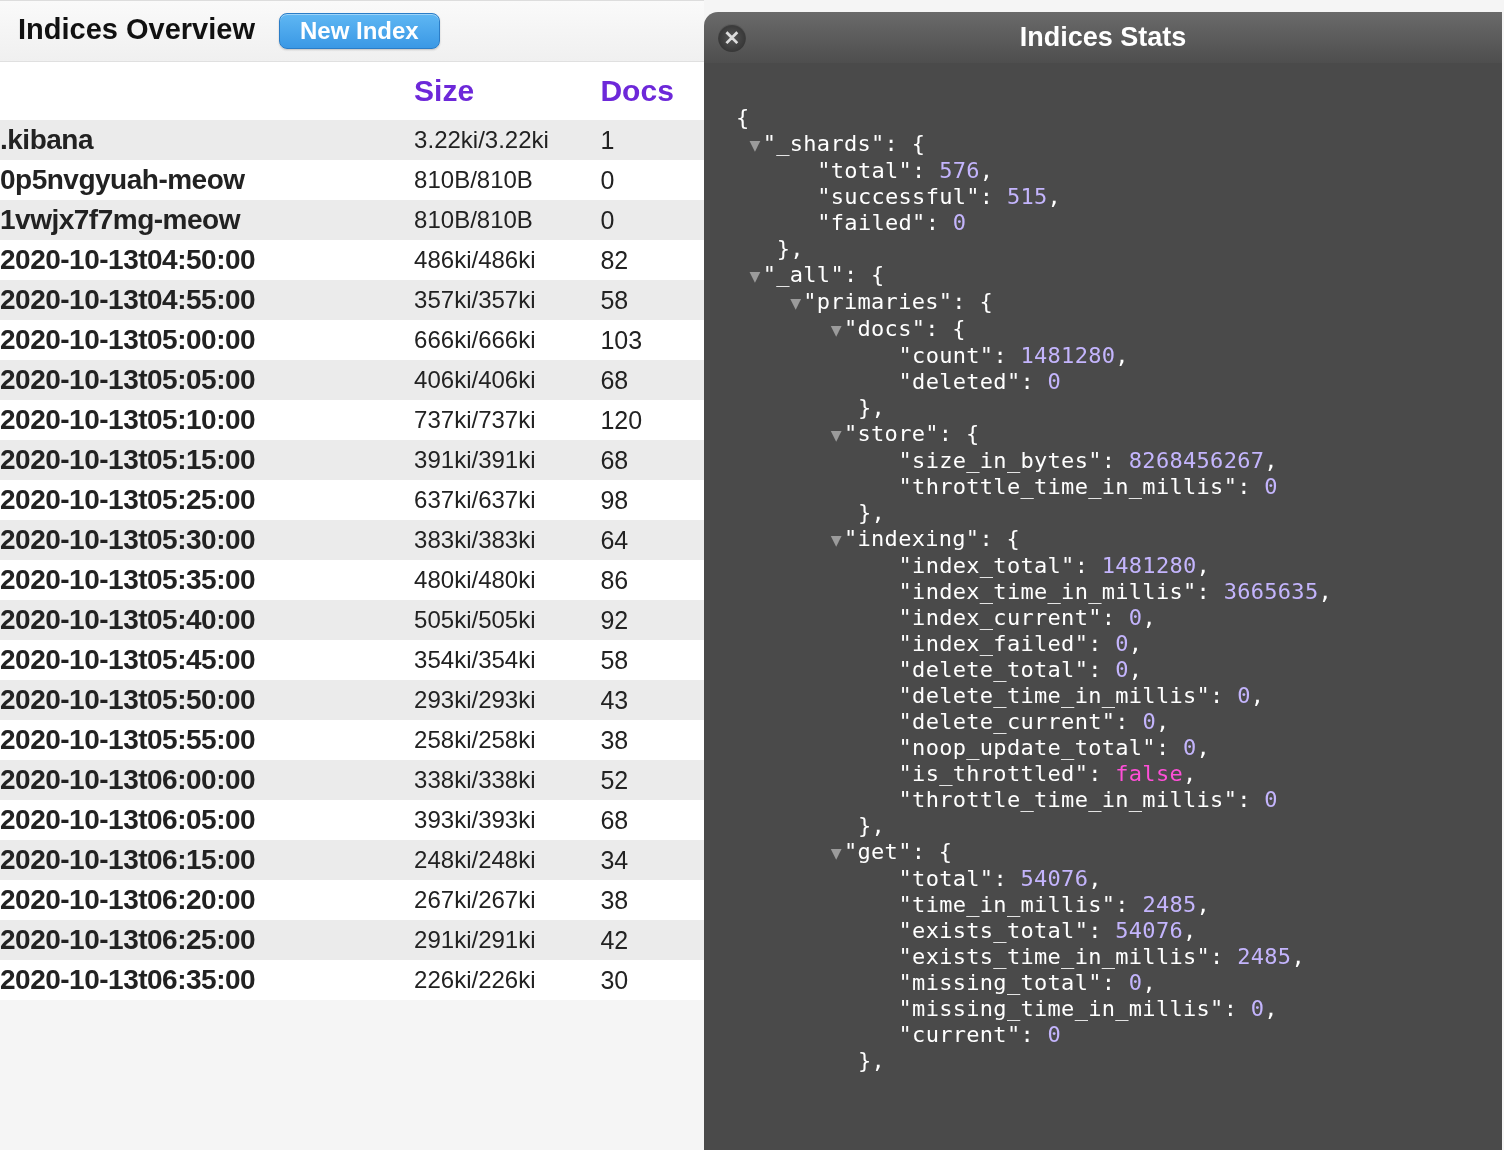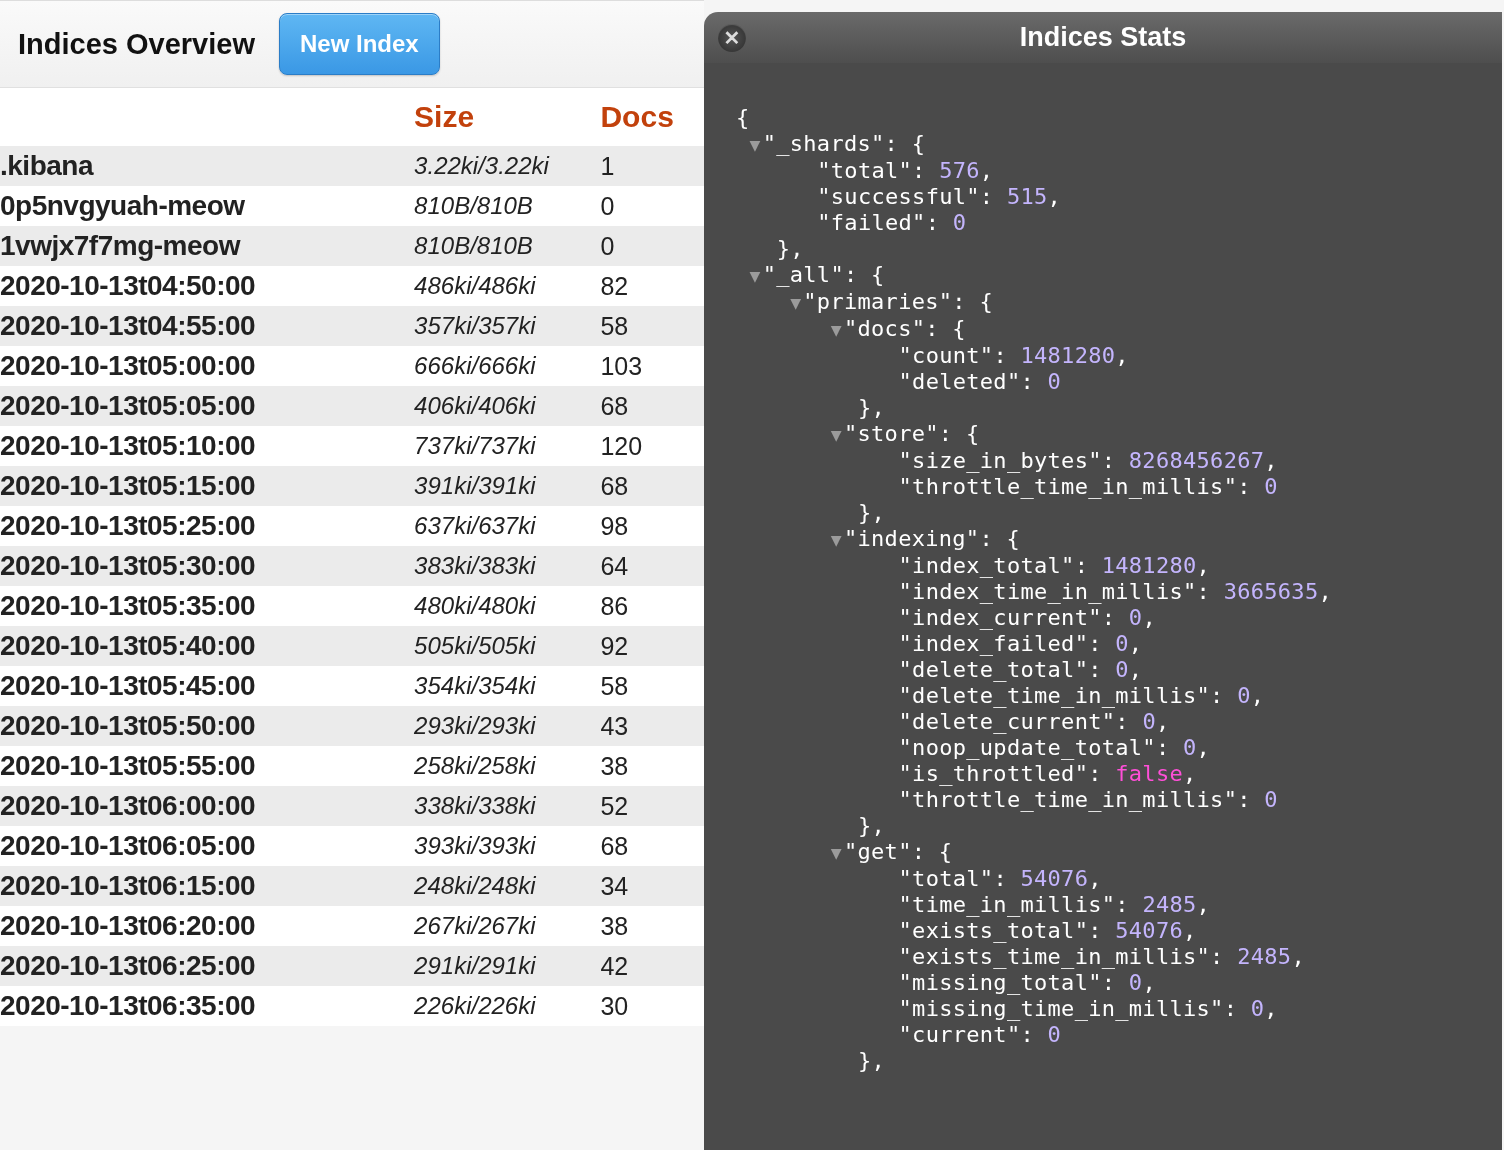--- a/index.html
+++ b/index.html
@@ -14,69 +14,69 @@
     .left-panel {
       width: 704px;
       background: #fff;
       border-top: 1px solid #ddd;
       position: absolute;
       left: 0;
       top: 0;
     }
     .header-bar {
       display: flex;
-      align-items: center;
+      align-items: flex-start;
       padding: 12px 18px;
       gap: 24px;
       background: linear-gradient(#fafafa, #f0f0f0);
       border-bottom: 1px solid #e0e0e0;
     }
     .overview-title {
       font-size: 29px;
       font-weight: bold;
       color: #111;
     }
     .new-index-btn {
       background: linear-gradient(#5fb7f3, #3a98e5);
       color: #fff;
       font-weight: bold;
       font-size: 24px;
-      padding: 16px 20px;
+      padding: 3px 20px;
       border: 1px solid #2b7dc7;
       border-radius: 8px;
       cursor: pointer;
       box-shadow: inset 0 1px 0 rgba(255,255,255,0.4), 0 1px 2px rgba(0,0,0,0.2);
     }
     table.indices {
       width: 100%;
       border-collapse: collapse;
       font-size: 25px;
     }
     table.indices thead th {
       font-weight: bold;
       text-align: left;
       padding: 12px 12px 12px 0;
       font-size: 30px;
-      color: #c2410c;
+      color: #6d28d9;
     }
     table.indices th:first-child { padding-left: 8px; }
     table.indices tbody td {
       padding: 4px 8px 4px 0;
       white-space: nowrap;
       color: #222;
     }
     table.indices tbody td:first-child {
       font-weight: bold;
       font-size: 28px;
       padding-left: 0;
       letter-spacing: -0.5px;
     }
     table.indices tbody tr:nth-child(odd) { background: #ebebeb; }
     table.indices tbody tr:nth-child(even) { background: #ffffff; }
-    table.indices tbody td:nth-child(2) { font-size: 24px; font-style: italic; }
+    table.indices tbody td:nth-child(2) { font-size: 24px; }
     table.indices tbody td:nth-child(3) { font-size: 25px; }
     table.indices th:nth-child(1) { width: 400px; }
     table.indices th:nth-child(2) { width: 180px; }
     table.indices th:nth-child(3) { width: 100px; }
 
     .stats-panel {
       position: absolute;
       left: 704px;
       top: 12px;
       width: 798px;

